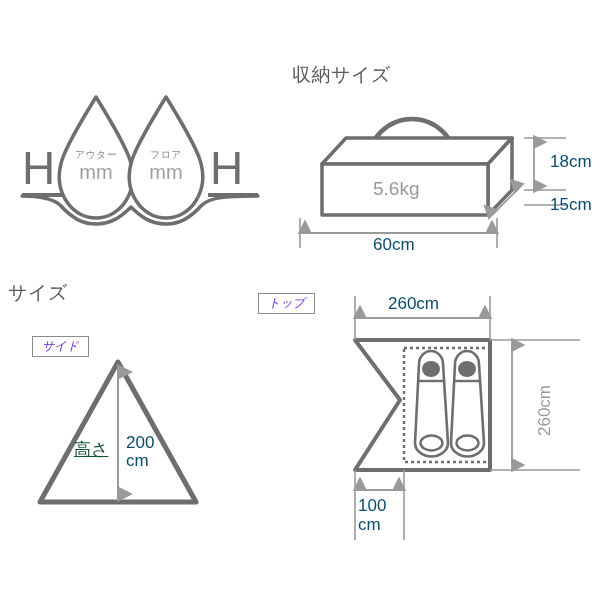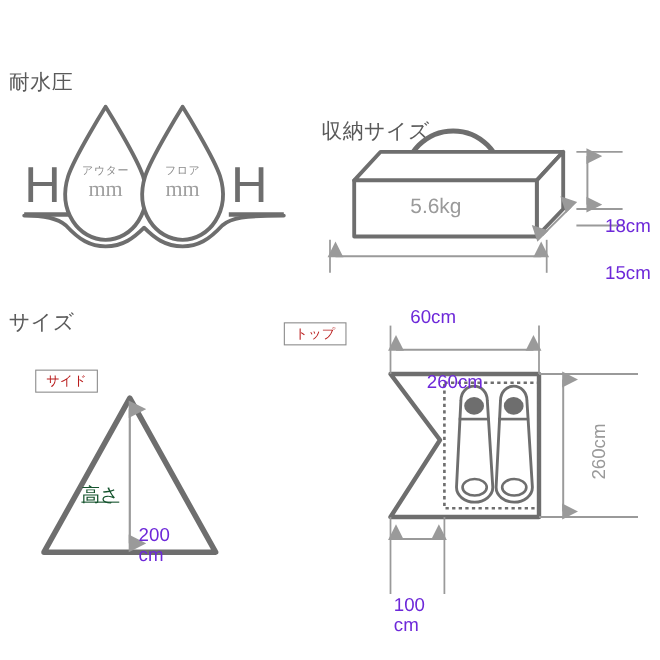--- a/index.html
+++ b/index.html
@@ -18,62 +18,61 @@
     overflow: hidden;
   }
   .section-title {
     position: absolute;
     color: #5a5a5a;
     font-size: 19px;
     letter-spacing: 0.5px;
     white-space: nowrap;
   }
   #title-waterproof { left: 8px;  top: 62px; }
-  #title-storage    { left: 292px; top: 62px; margin-top: 44px; }
+  #title-storage    { left: 292px; top: 62px; }
   #title-size       { left: 8px;  top: 280px; }
 
   .view-badge {
     position: absolute;
     border: 1px solid #8c8c8c;
-    color: #b91c1c;
+    color: #6d28d9;
     font-size: 12px;
     padding: 3px 9px 4px 9px;
     background: #ffffff;
     white-space: nowrap;
     line-height: 1;
+    font-style: italic;
   }
   #badge-side { left: 32px;  top: 336px; }
   #badge-top  { left: 258px; top: 293px; }
 
   .svg-layer {
     position: absolute;
     left: 0;
     top: 0;
   }
   .dim-text {
     position: absolute;
-    color: #6d28d9;
+    color: #0c4a6e;
     font-size: 17px;
     white-space: nowrap;
     line-height: 1.05;
-    margin-top: 44px;
   }
   .vertical-dim {
     position: absolute;
     color: #9a9a9a;
     font-size: 17px;
     white-space: nowrap;
     transform: rotate(-90deg);
     transform-origin: left top;
   }
   .drop-label {
     position: absolute;
     text-align: center;
     white-space: nowrap;
-    font-family: Liberation Serif, serif;
   }
   .drop-label .sub {
     display: block;
     font-size: 10px;
     color: #8a8a8a;
     letter-spacing: 0.5px;
   }
   .drop-label .val {
     display: block;
     font-size: 20px;
@@ -104,21 +103,20 @@
     color: #14532d;
     white-space: nowrap;
     text-decoration: underline;
   }
 </style>
 </head>
 <body>
 
 <div id="spec-sheet">
 
-  <div class="section-title" id="title-waterproof">耐水圧</div>
 
   <div class="section-title" id="title-storage">収納サイズ</div>
 
   <div class="section-title" id="title-size">サイズ</div>
 
   <svg class="svg-layer" width="600" height="600" viewBox="0 0 600 600">
 
     <line x1="22" y1="195" x2="75" y2="195" stroke="#6e6e6e" stroke-width="4"></line>
 
     <line x1="208" y1="195" x2="258" y2="195" stroke="#6e6e6e" stroke-width="4"></line>

